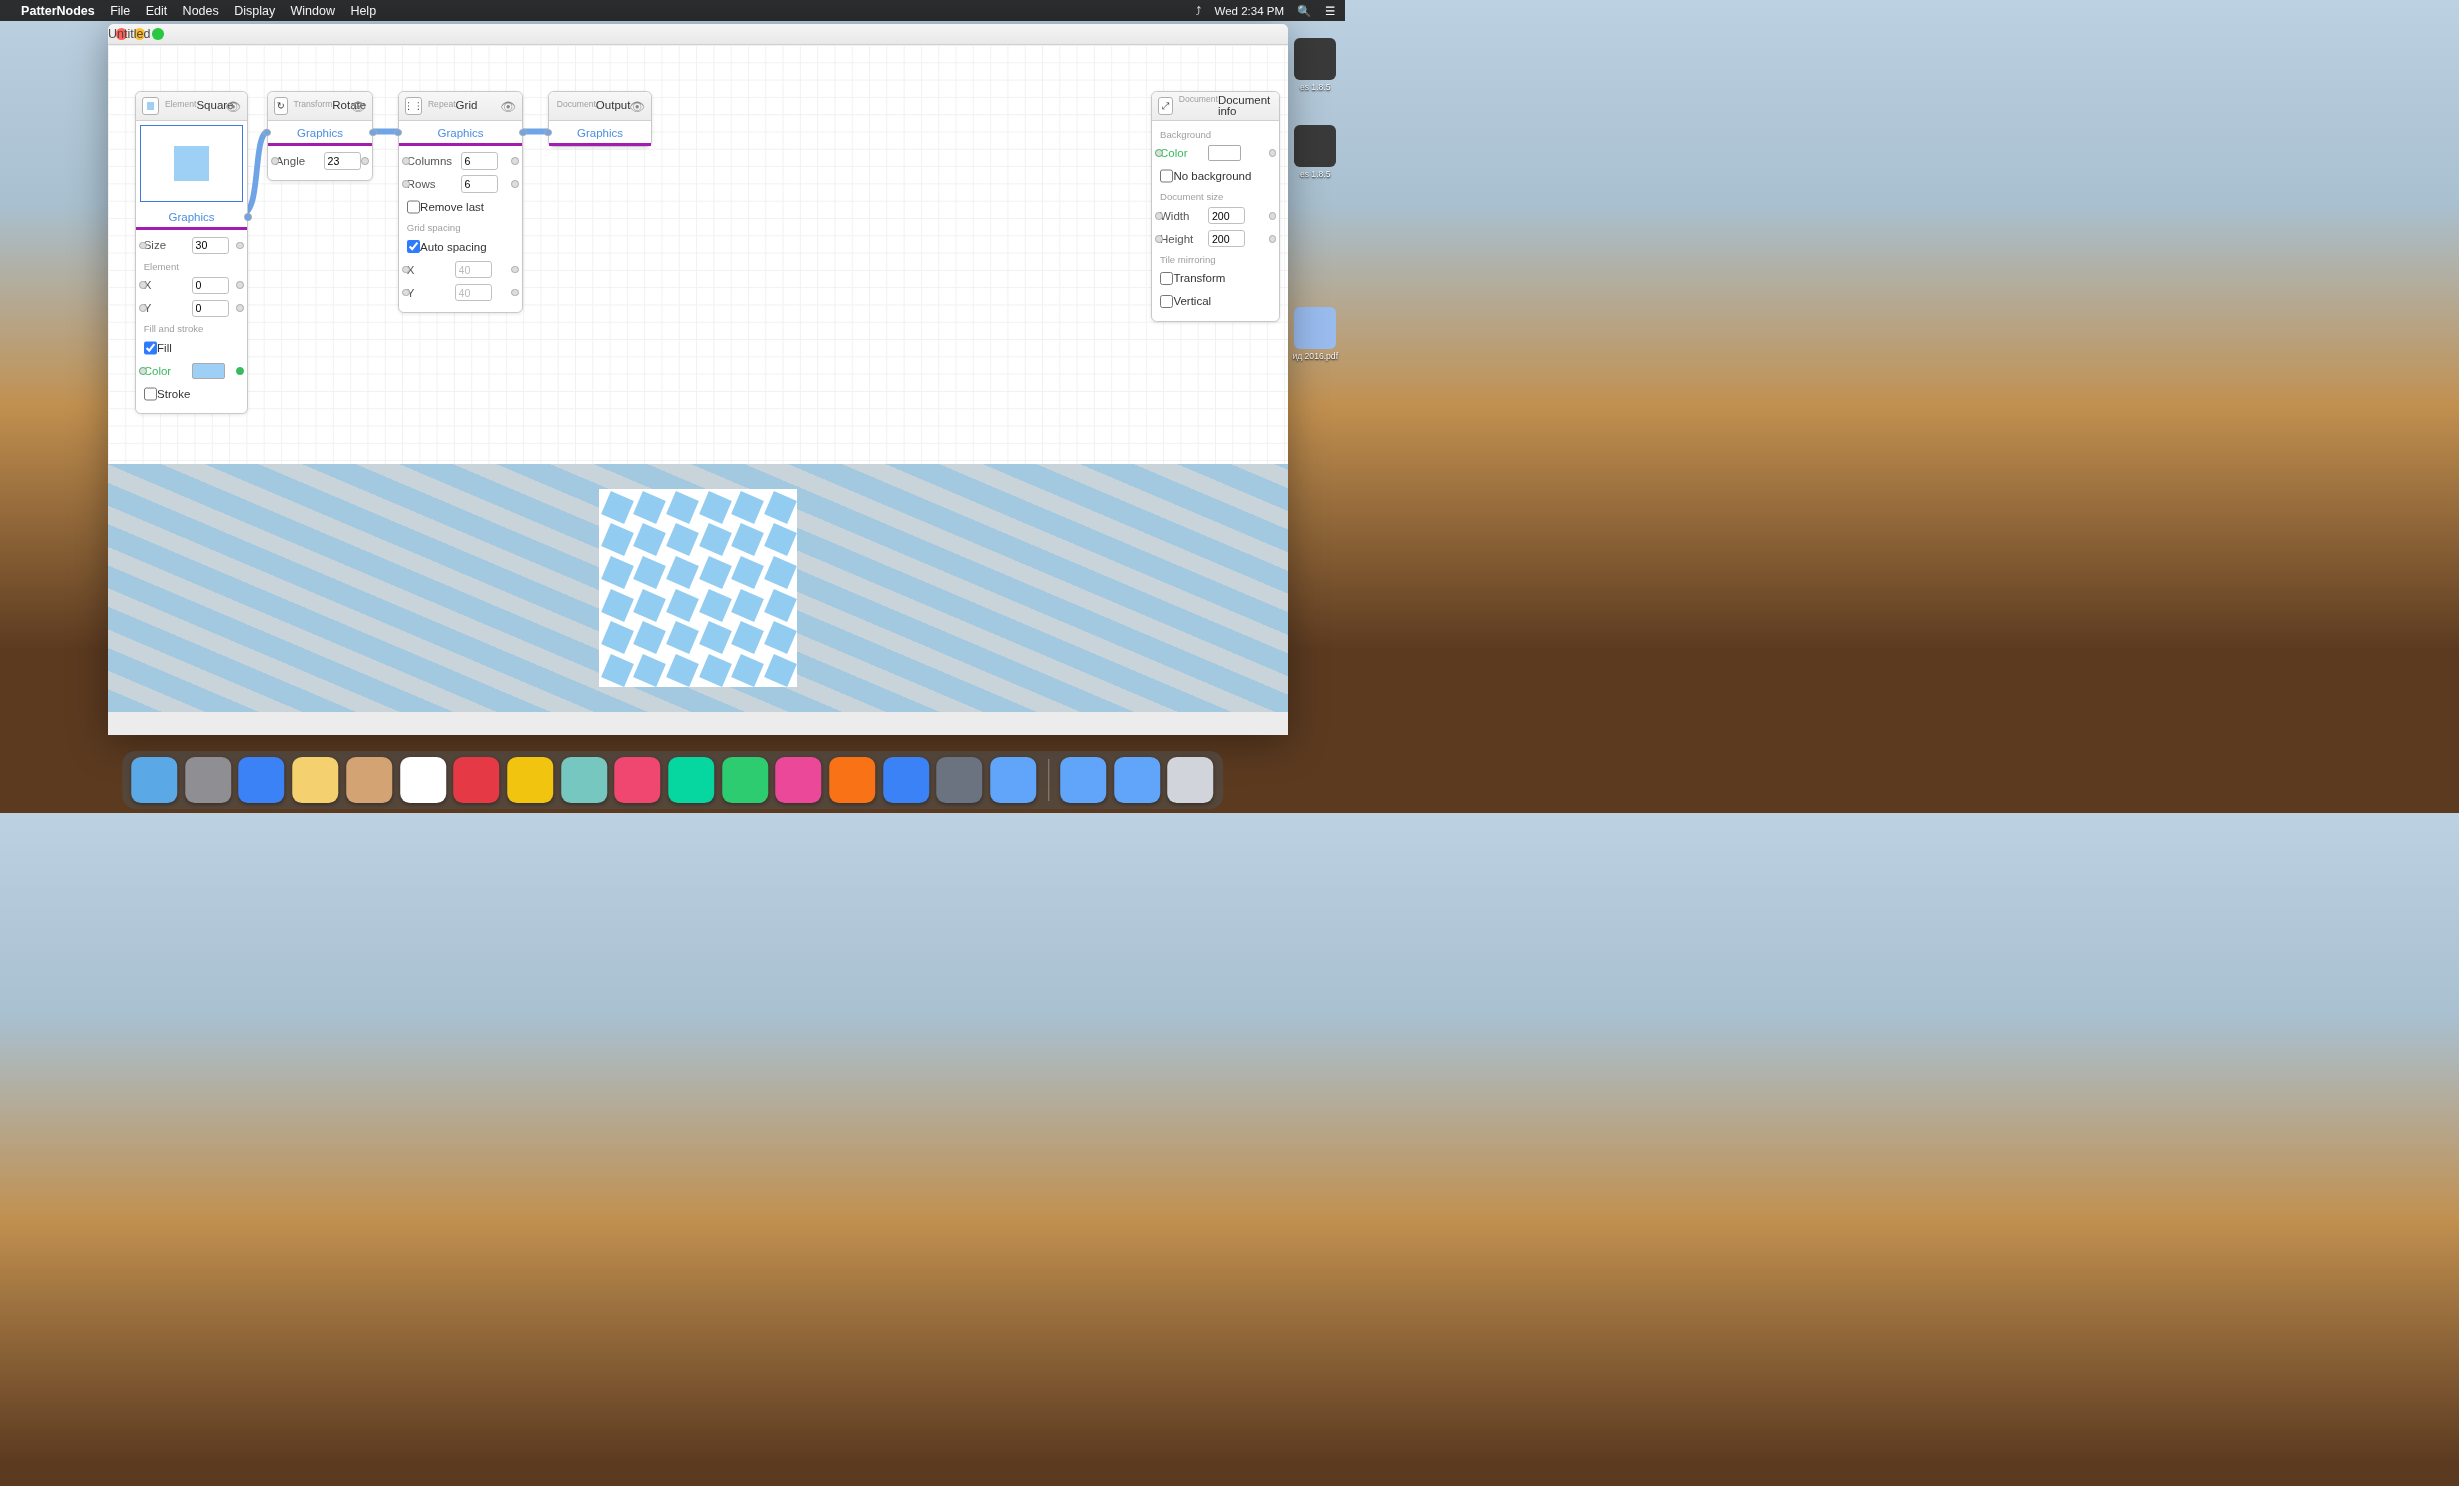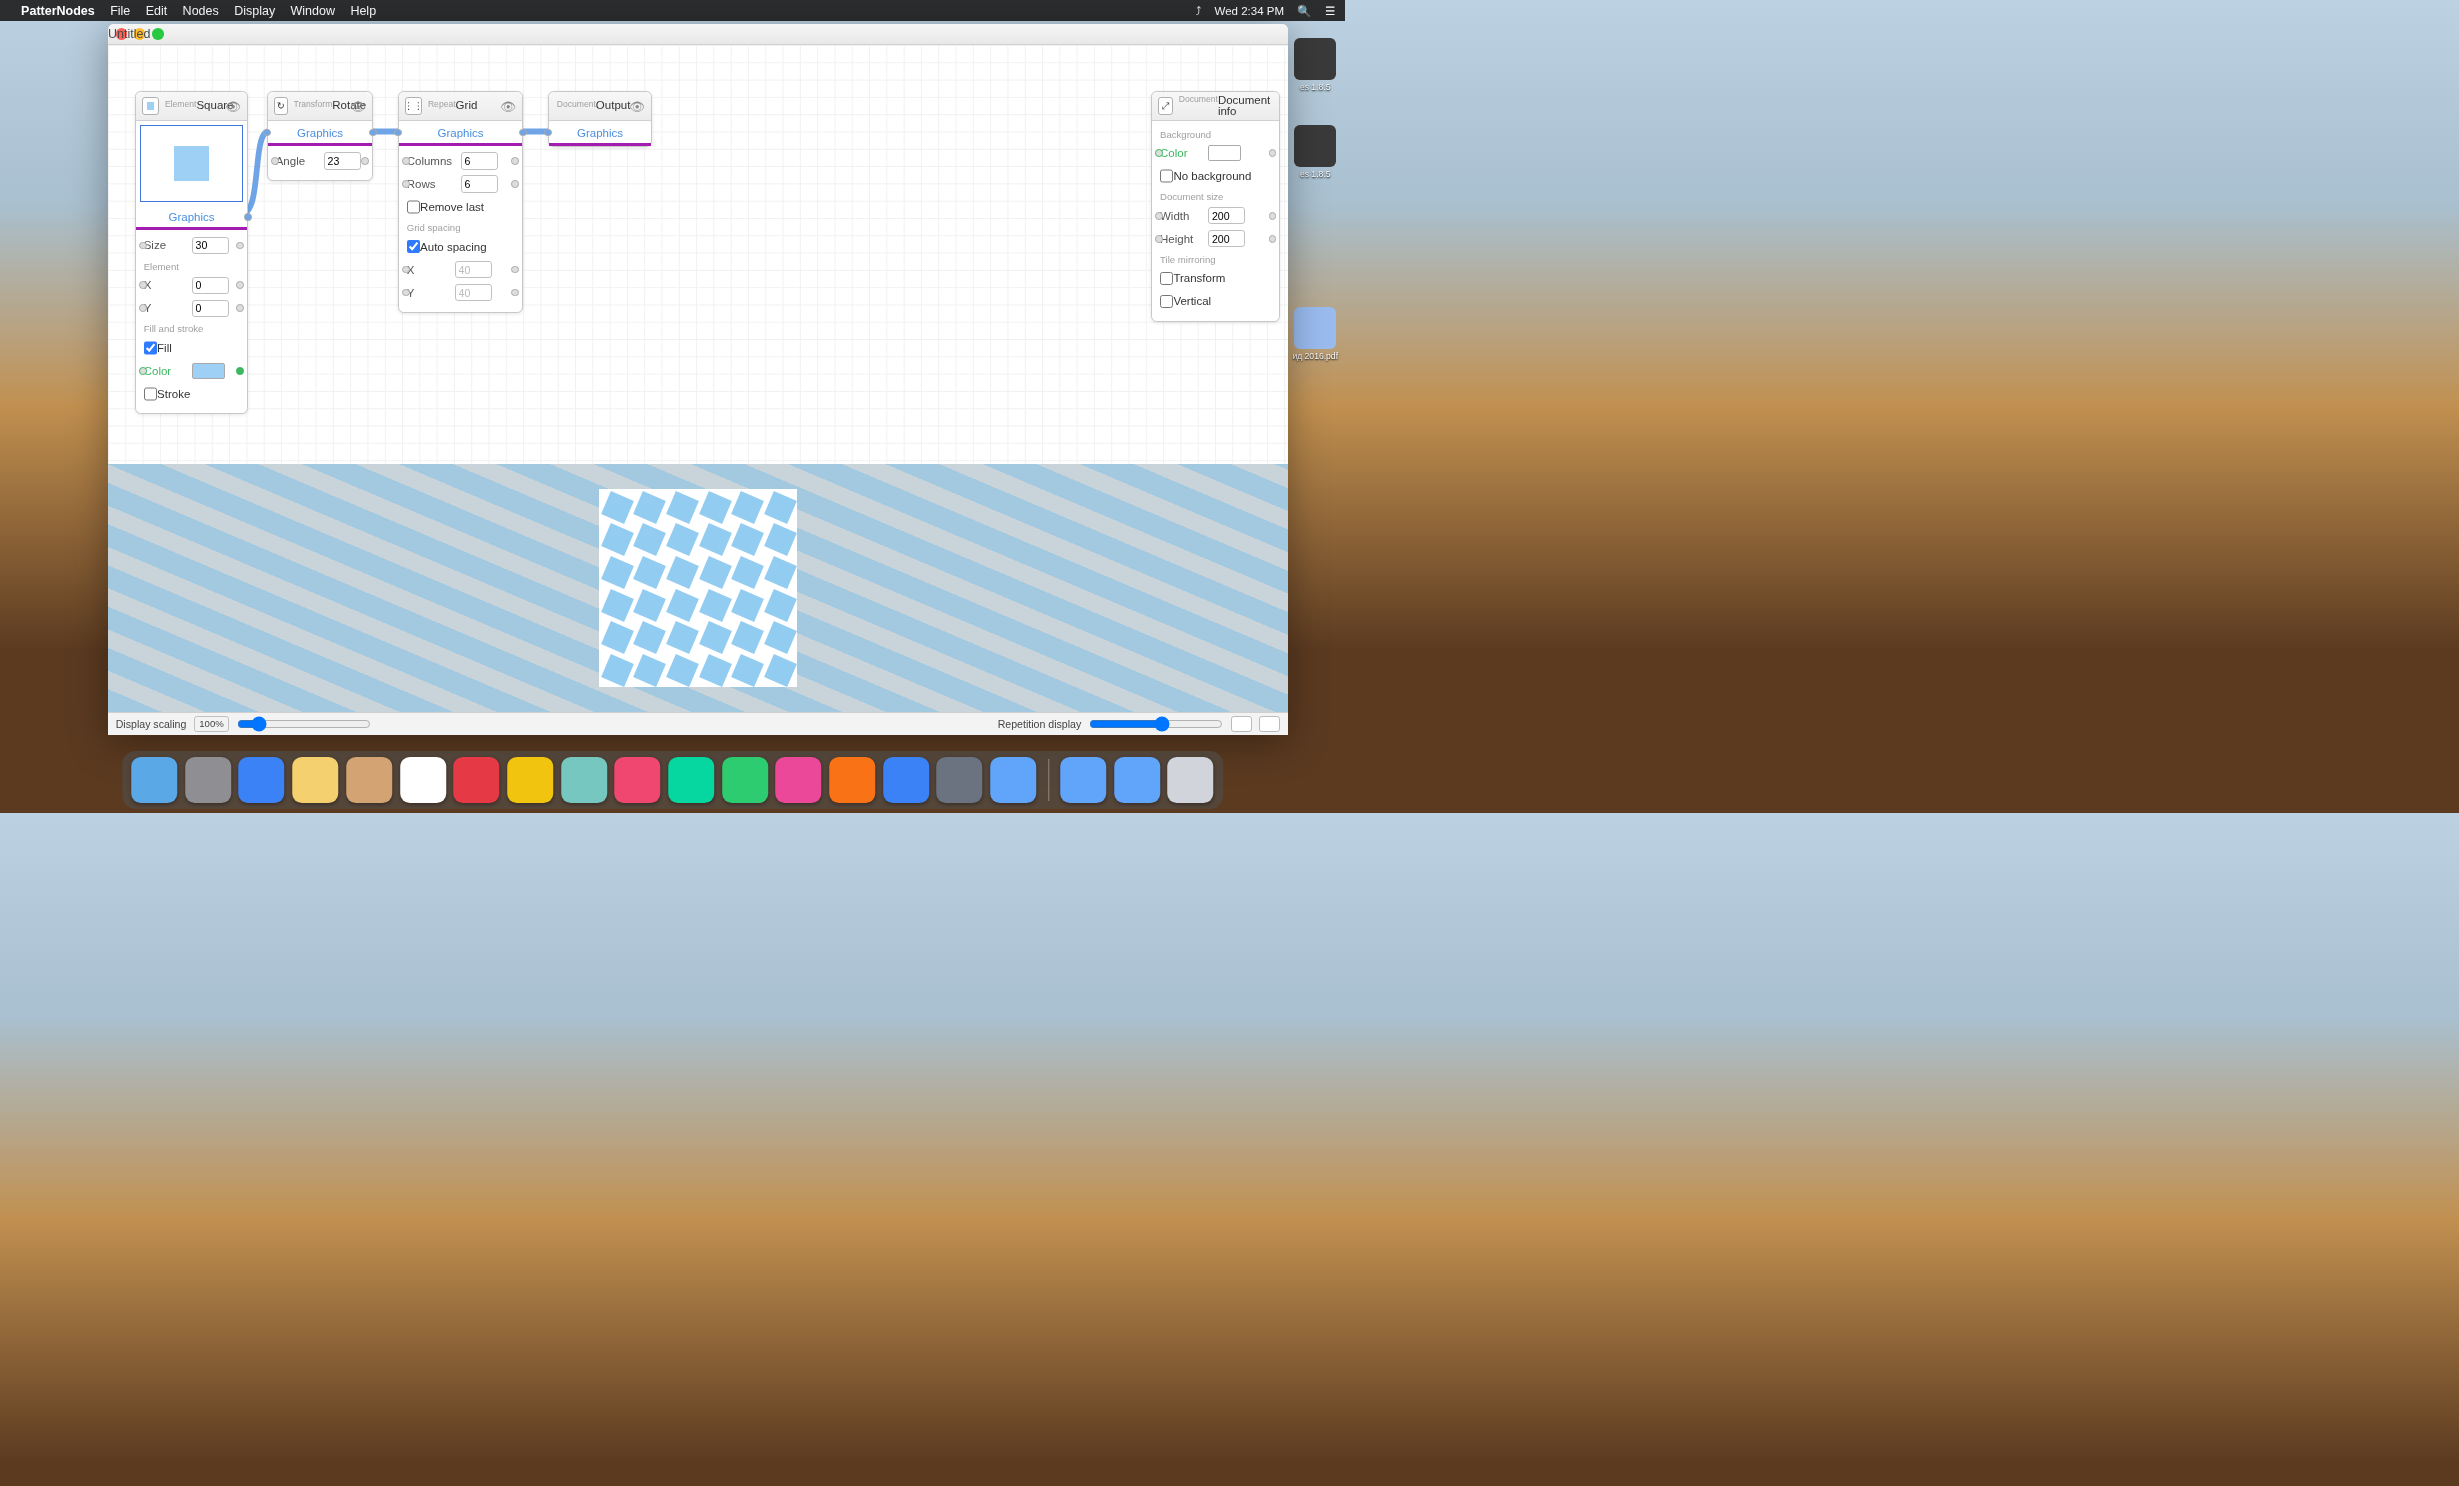--- a/index.html
+++ b/index.html
@@ -319,31 +319,20 @@
         <div class="pc-tile" style="left: 169px; top: 136px;"></div>
         <div class="pc-tile" style="left: 5.8px; top: 169px;"></div>
         <div class="pc-tile" style="left: 38px; top: 169px;"></div>
         <div class="pc-tile" style="left: 71px; top: 169px;"></div>
         <div class="pc-tile" style="left: 104px; top: 169px;"></div>
         <div class="pc-tile" style="left: 136px; top: 169px;"></div>
         <div class="pc-tile" style="left: 169px; top: 169px;"></div>
       </div>
   </div>
 
-  <div class="bottombar">
-    <span>Display scaling</span>
-    <div class="scl">100%</div>
-    <input type="range" min="0" max="100" value="12" style="">
-    <div class="rgt">
-      <span>Repetition display</span>
-      <input type="range" min="0" max="100" value="55" style="">
-      <div class="btn"></div>
-      <div class="btn"></div>
-    </div>
-  </div>
 </div>
 
 <div class="dock" id="dock">
     <div class="app" style="background: rgb(90, 169, 230);"></div>
     <div class="app" style="background: rgb(142, 142, 147);"></div>
     <div class="app" style="background: rgb(59, 130, 246);"></div>
     <div class="app" style="background: rgb(244, 208, 111);"></div>
     <div class="app" style="background: rgb(212, 163, 115);"></div>
     <div class="app" style="background: rgb(255, 255, 255);"></div>
     <div class="app" style="background: rgb(230, 57, 70);"></div>

